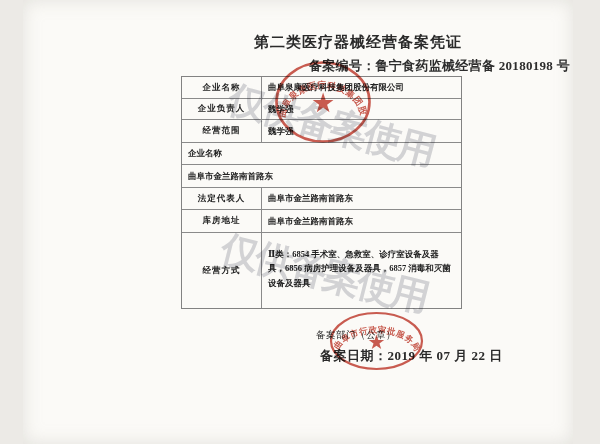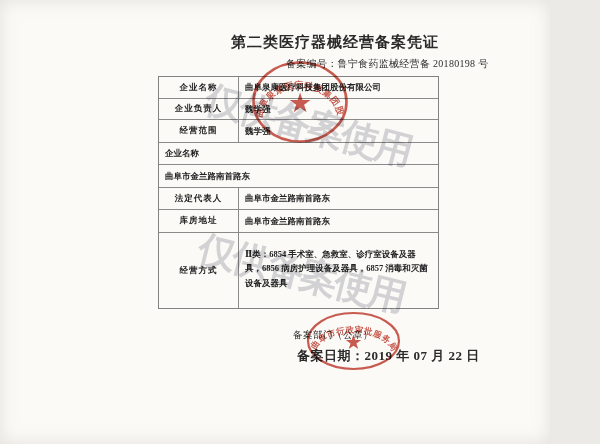--- a/index.html
+++ b/index.html
@@ -3,28 +3,29 @@
 <meta charset="utf-8">
 <style>
   * { margin:0; padding:0; box-sizing:border-box; }
   html,body { width:600px; height:444px; }
   body { font-family:"Liberation Serif","DejaVu Serif",serif; background:#eceae6; }
   .page {
     position:relative; width:550px; height:444px; overflow:hidden;
     background:#fbfaf7;
     box-shadow: inset 0 0 18px rgba(180,178,170,.35);
     color:#1f1f1f;
+    margin-left:23px;
   }
   .title {
     position:absolute; left:228px; top:33px; width:214px;
     text-align:center; font-size:15px; font-weight:bold; letter-spacing:1px;
     color:#2a2a2a; white-space:nowrap;
   }
   .record-no {
-    position:absolute; left:286px; top:57px; font-size:10px; font-weight:normal;
+    position:absolute; left:286px; top:57px; font-size:13px; font-weight:bold;
     color:#2d2d2d; white-space:nowrap; letter-spacing:.3px;
   }
   .info-table {
     position:absolute; left:158px; top:76px; width:281px;
     border:1px solid #828282; background:transparent; z-index:1;
   }
   .t-row { display:flex; border-bottom:1px solid #8a8a8a; }
   .t-row:last-child { border-bottom:none; }
   .t-label {
     width:80px; flex:0 0 80px; border-right:1px solid #8a8a8a;

